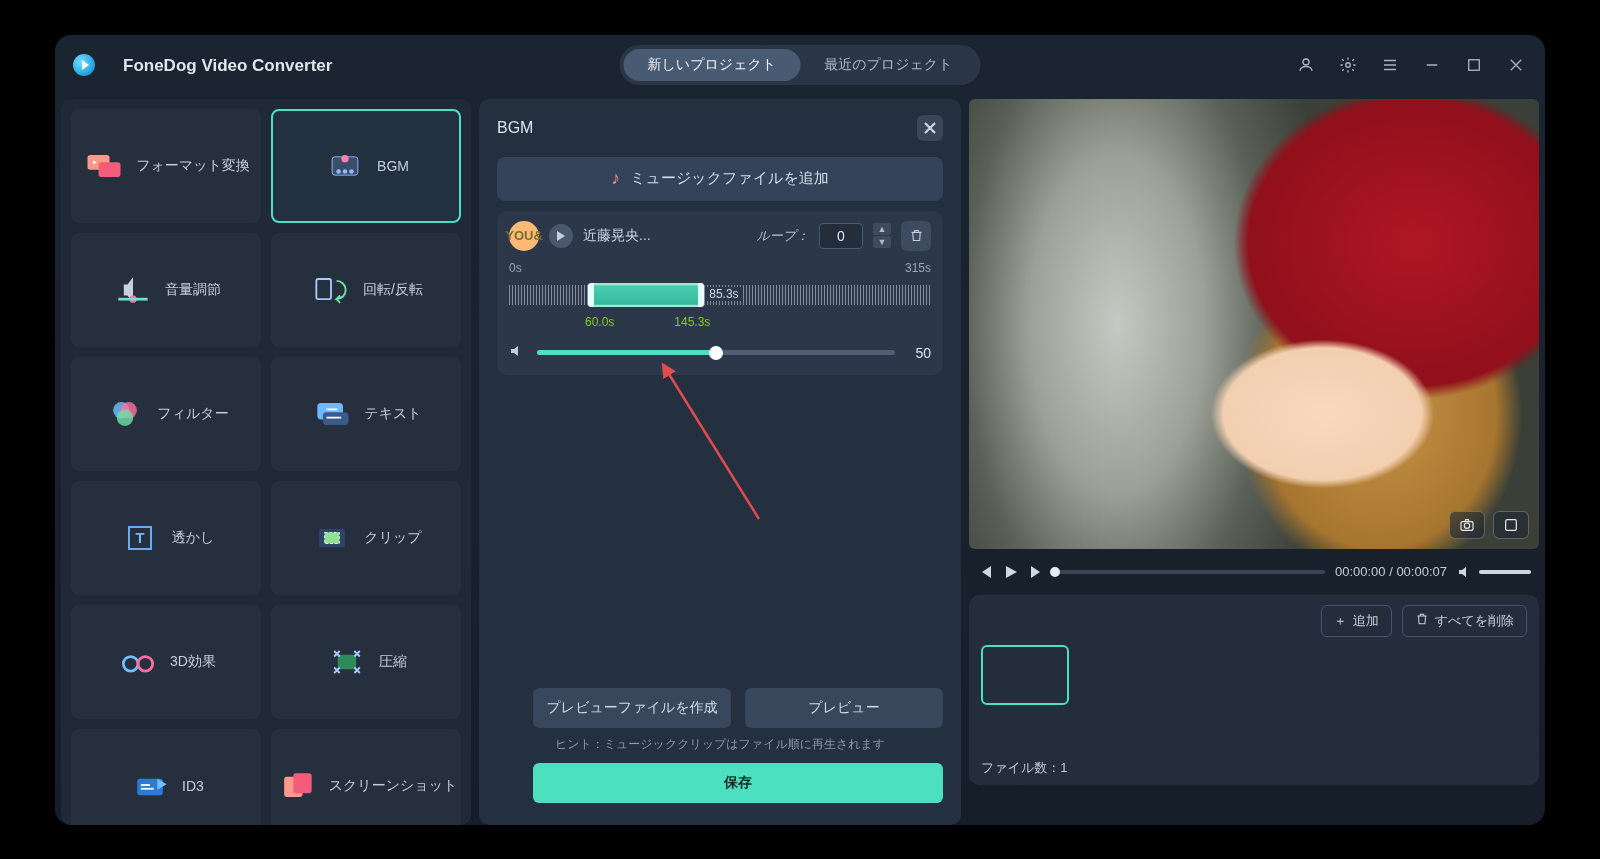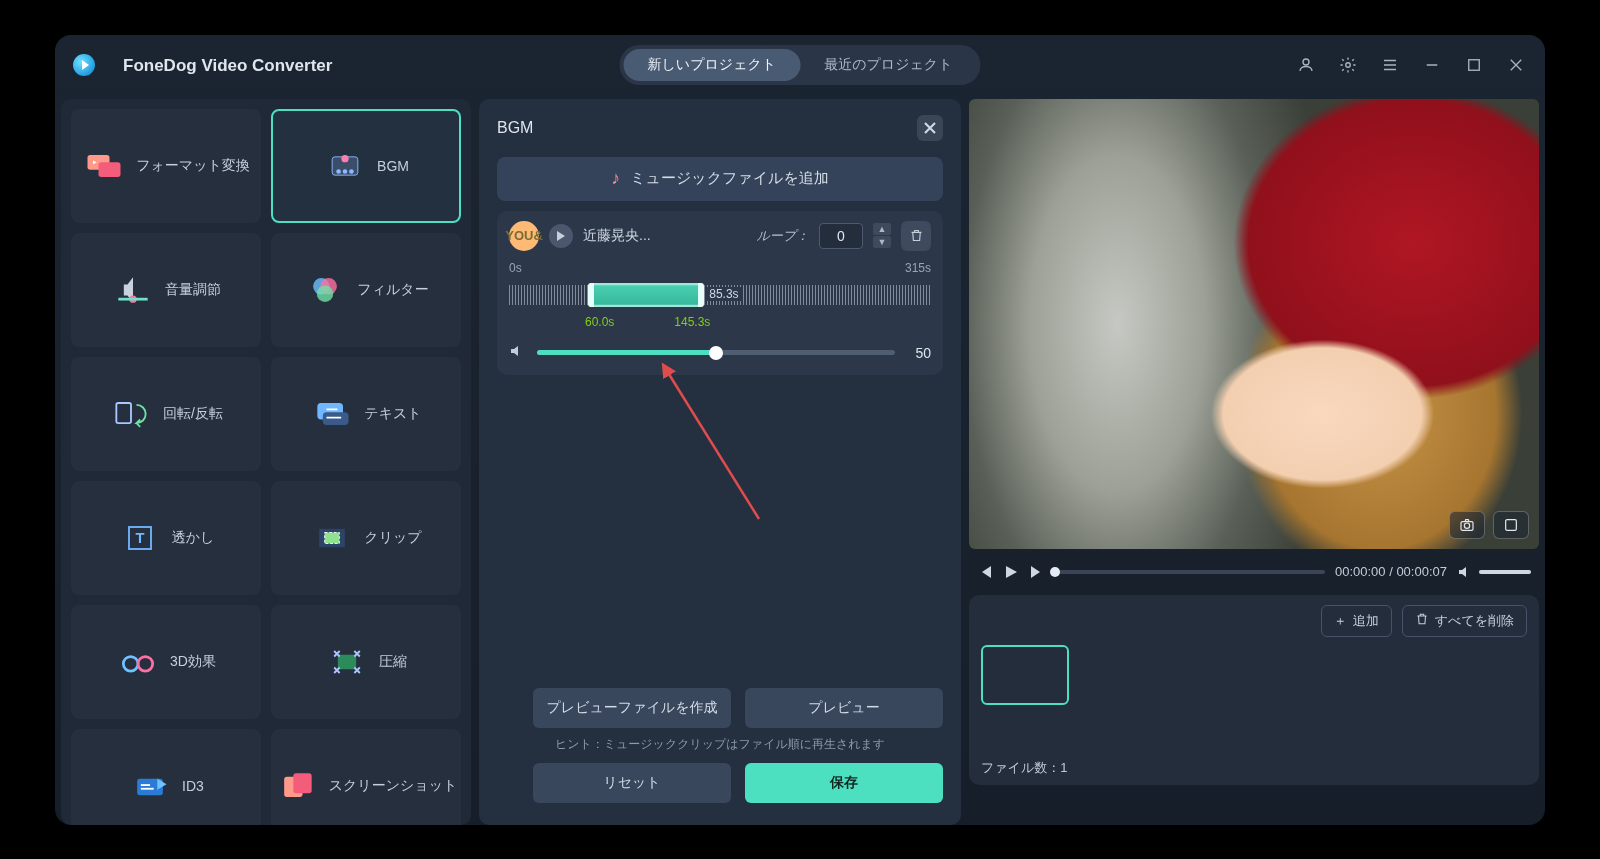--- a/index.html
+++ b/index.html
@@ -360,36 +360,36 @@
                 <circle cx="24" cy="30" r="4" fill="#ff6fa3"></circle>
                 <path d="M8 30h32" stroke="#6fe1c8" stroke-width="3"></path>
               </svg>
           </div>
           <div class="tlabel">音量調節</div>
         </div>
 
         <div class="tool">
           <div class="ticon">
             <svg viewBox="0 0 48 40">
+                <rect x="8" y="8" width="16" height="22" rx="2" fill="none" stroke="#a8c8ff" stroke-width="2"></rect>
+                <path d="M30 10a10 10 0 0 1 0 20l4-4m-4 4l4 4" fill="none" stroke="#6fe1a8" stroke-width="2"></path>
+              </svg>
+          </div>
+          <div class="tlabel">回転/反転</div>
+        </div>
+
+        <div class="tool">
+          <div class="ticon">
+            <svg viewBox="0 0 48 40">
                 <circle cx="20" cy="16" r="9" fill="#6fc1ff" opacity=".8"></circle>
                 <circle cx="28" cy="16" r="9" fill="#ff6fa3" opacity=".8"></circle>
                 <circle cx="24" cy="24" r="9" fill="#6fe1a8" opacity=".8"></circle>
               </svg>
           </div>
           <div class="tlabel">フィルター</div>
-        </div>
-
-        <div class="tool">
-          <div class="ticon">
-            <svg viewBox="0 0 48 40">
-                <rect x="8" y="8" width="16" height="22" rx="2" fill="none" stroke="#a8c8ff" stroke-width="2"></rect>
-                <path d="M30 10a10 10 0 0 1 0 20l4-4m-4 4l4 4" fill="none" stroke="#6fe1a8" stroke-width="2"></path>
-              </svg>
-          </div>
-          <div class="tlabel">回転/反転</div>
         </div>
 
         <div class="tool">
           <div class="ticon">
             <svg viewBox="0 0 48 40">
                 <rect x="8" y="8" width="28" height="18" rx="4" fill="#6fb7ff"></rect>
                 <rect x="14" y="18" width="28" height="14" rx="4" fill="#3a5a8a"></rect>
                 <path d="M18 15h12M18 24h16" stroke="#fff" stroke-width="2"></path>
               </svg>
           </div>
@@ -542,21 +542,20 @@
         <line x1="110" y1="160" x2="18" y2="12" stroke="#e04c4c" stroke-width="2.5" marker-end="url(#ah)"></line>
       </svg>
 
       <div class="mid-bottom">
         <div class="btn-row">
           <button class="btn">プレビューファイルを作成</button>
           <button class="btn">プレビュー</button>
         </div>
         <div class="hint">ヒント：ミュージッククリップはファイル順に再生されます</div>
         <div class="btn-row">
-          <button class="btn">リセット</button>
           <button class="btn primary">保存</button>
         </div>
       </div>
     </div>
 
     <div class="right">
       <div class="preview-wrap">
         <div class="preview-img">
             <div class="portrait"></div>
           </div>

